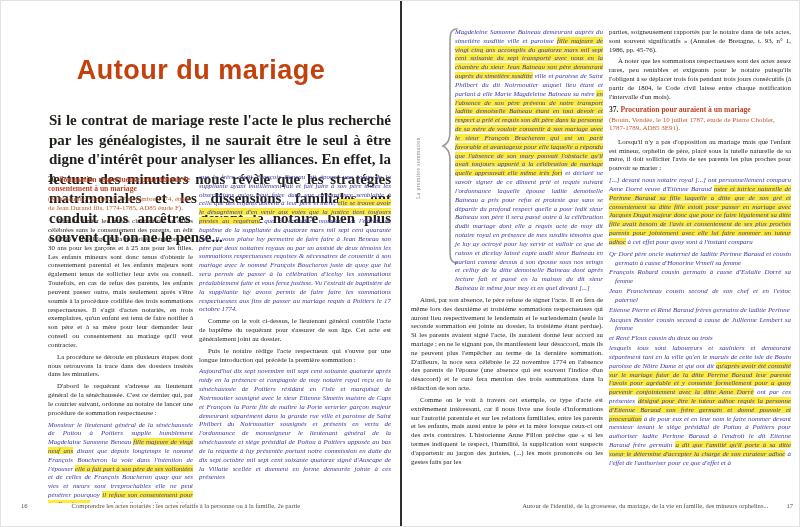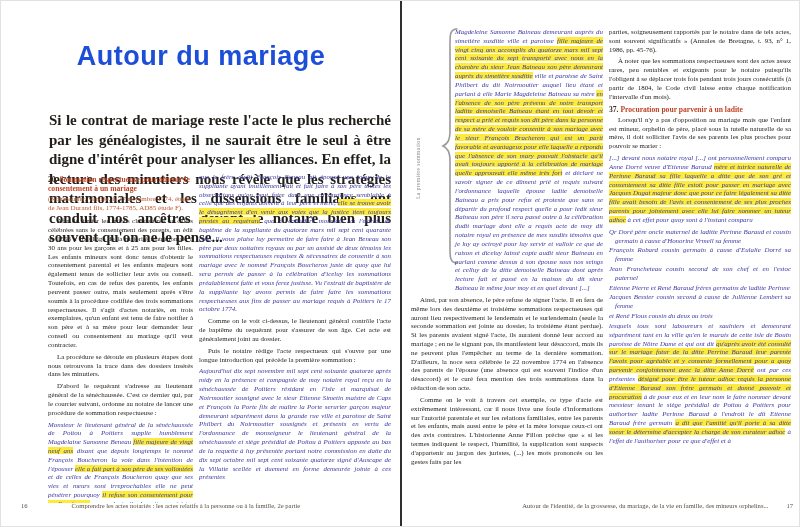--- a/index.html
+++ b/index.html
@@ -3,23 +3,23 @@
 <meta charset="utf-8">
 <style>
   html,body{margin:0;padding:0;background:#ffffff;}
   .spread{position:relative;width:800px;height:527px;background:#ffffff;overflow:hidden;
           font-family:"Liberation Serif",serif;color:#221e1a;border:1px solid #e2e2e2;box-sizing:border-box;}
   .page{position:absolute;top:0;height:527px;}
   .page-left{left:0;width:400px;}
   .page-right{left:400px;width:400px;}
   .spine{position:absolute;left:399px;top:0;width:2px;height:527px;background:#2f2f2f;}
 
-  .main-title{position:absolute;left:40px;top:40px;width:320px;text-align:center;
+  .main-title{position:absolute;left:40px;top:54px;width:320px;text-align:center;
               font-family:"Liberation Sans",sans-serif;font-weight:bold;font-size:27px;
-              letter-spacing:0.5px;color:#1d4ed8;}
+              letter-spacing:0.5px;color:#c2410c;}
   .intro{position:absolute;left:48px;top:110px;width:342px;font-weight:bold;font-size:15px;
          line-height:1.3;text-align:justify;}
 
   .col{position:absolute;font-size:6.9px;line-height:1.28;text-align:justify;overflow:hidden;}
   .colL1{left:47px;top:174px;width:145px;height:328px;}
   .colL2{left:198px;top:172px;width:192px;height:330px;}
   .colR1{left:10px;top:27px;width:192px;height:474px;}
   .colR2{left:208px;top:27px;width:182px;height:474px;}
 
   .para{margin:0 0 3px 0;text-indent:9px;}
@@ -93,22 +93,23 @@
     <div class="col colR1">
       <div class="quote indented-quote"><span>Magdeleine Samonne Baineau demeurant auprès du simetière susditte ville et paroisse </span><span class="hl">fille majeure de vingt cinq ans accomplis du quatorze mars mil sept cent soixante du sept transporté avec nous en la chambre du sieur Jean Baineau son père demeurant auprès du simetière susditte</span><span> ville et paroisse de Saint Philbert du dit Noirmoutier auquel lieu étant et parlant à elle Marie Magdeleine Baineau sa mère </span><span class="hl">en l'absence de son père prévenu de notre transport laditte demoiselle Baineau étant en tout devoir et respect a prié et requis son dit père dans la personne de sa mère de vouloir consentir à son mariage avec le sieur François Bracherem qui est un parti favorable et avantageux pour elle laquelle a répondu que l'absence de son mary pouvait l'obstacle qu'il avait toujours apporté à la célébration de mariage quelle approuvait elle même très fort</span><span> et déclaré ne savoir signer de ce dûment prié et requis suivant l'ordonnance laquelle épouse ladite demoiselle Baineau a pris pour refus et proteste que sans se départir du profond respect quelle a pour ledit sieur Baineau son père il sera passé outre à la célébration dudit mariage dont elle a requis acte de moy dit notaire royal en présence de mes susdits témoins que je luy ay octroyé pour luy servir et valloir ce que de raison et diceluy laissé copie audit sieur Baineau en parlant comme dessus à son épouse sous nos seings et celluy de la ditte demoiselle Baineau dont après lecture fait et passé en la maison du dit sieur Baineau le même jour moy et en quel devant [...]</span></div>
       <div class="para">Ainsi, par son absence, le père refuse de signer l'acte. Il en fera de même lors des deuxième et troisième sommations respectueuses qui auront lieu respectivement le lendemain et le surlendemain (seule la seconde sommation est jointe au dossier, la troisième étant perdue). Si les parents avaient signé l'acte, ils auraient donné leur accord au mariage ; en ne le signant pas, ils manifestent leur désaccord, mais ils ne peuvent plus l'empêcher au terme de la dernière sommation. D'ailleurs, la noce sera célébrée le 22 novembre 1774 en l'absence des parents de l'épouse (une absence qui est souvent l'indice d'un désaccord) et le curé fera mention des trois sommations dans la rédaction de son acte.</div>
       <div class="para">Comme on le voit à travers cet exemple, ce type d'acte est extrêmement intéressant, car il nous livre une foule d'informations sur l'autorité parentale et sur les relations familiales, entre les parents et les enfants, mais aussi entre le père et la mère lorsque ceux-ci ont des avis contraires. L'historienne Anne Fillon précise que « si les termes indiquent le respect, l'humilité, la supplication sont suspects d'appartenir au jargon des juristes, (...) les mots prononcés ou les gestes faits par les</div>
     </div>
 
     <div class="col colR2">
       <div class="para noindent">parties, soigneusement rapportés par le notaire dans de tels actes, sont souvent significatifs » (Annales de Bretagne, t. 93, n° 1, 1986, pp. 45-76).</div>
       <div class="para">À noter que les sommations respectueuses sont des actes assez rares, peu rentables et exigeants pour le notaire puisqu'ils l'obligent à se déplacer trois fois pendant trois jours consécutifs (à partir de 1804, le Code civil laisse entre chaque notification l'intervalle d'un mois).</div>
       <div class="sec-head">
-        <span class="sec-num">37.</span><span class="sec-title"> Procuration pour parvenir à un ladite</span>
+        <span class="sec-num">37.</span><span class="sec-title"> Procuration pour auraient à un mariage</span>
       </div>
+      <div class="sec-ref">(Bouin, Vendée, le 10 juillet 1787, étude de Pierre Choblet, 1787-1789, AD85 3E91).</div>
       <div class="para">Lorsqu'il n'y a pas d'opposition au mariage mais que l'enfant est mineur, orphelin de père, placé sous la tutelle naturelle de sa mère, il doit solliciter l'avis de ses parents les plus proches pour pouvoir se marier :</div>
       <div class="quote"><span>[...] devant nous notaire royal [...] ont personnellement comparu Anne Dorré veuve d'Etienne Baraud </span><span class="hl">mère et tutrice naturelle de Perinne Baraud sa fille laquelle a ditte que de son gré et consentement sa ditte fille estoit pour passer en mariage avec Jacques Dugat majeur donc que pour ce faire légalement sa ditte fille avait besoin de l'avis et consentement de ses plus proches parents pour jointement avec elle lui faire nommer un tuteur adhoc</span><span> à cet effet pour quoy sont à l'instant comparu</span></div>
       <div>
           <div class="rel-item">Qr Doré père oncle maternel de laditte Perinne Baraud et cousin germain à cause d'Honorine Vrmell sa femme</div>
           <div class="rel-item">François Robard cousin germain à cause d'Eulalie Dorré sa femme</div>
           <div class="rel-item">Jean Francheteau cousin second de son chef et en l'estoc paternel</div>
           <div class="rel-item">Etienne Pierre et René Baraud frères germains de laditte Perinne</div>
           <div class="rel-item">Jacques Bessier cousin second à cause de Jullienne Lembert sa femme</div>
           <div class="rel-item">et René Flous cousin du deux ou trois</div>
         </div>

